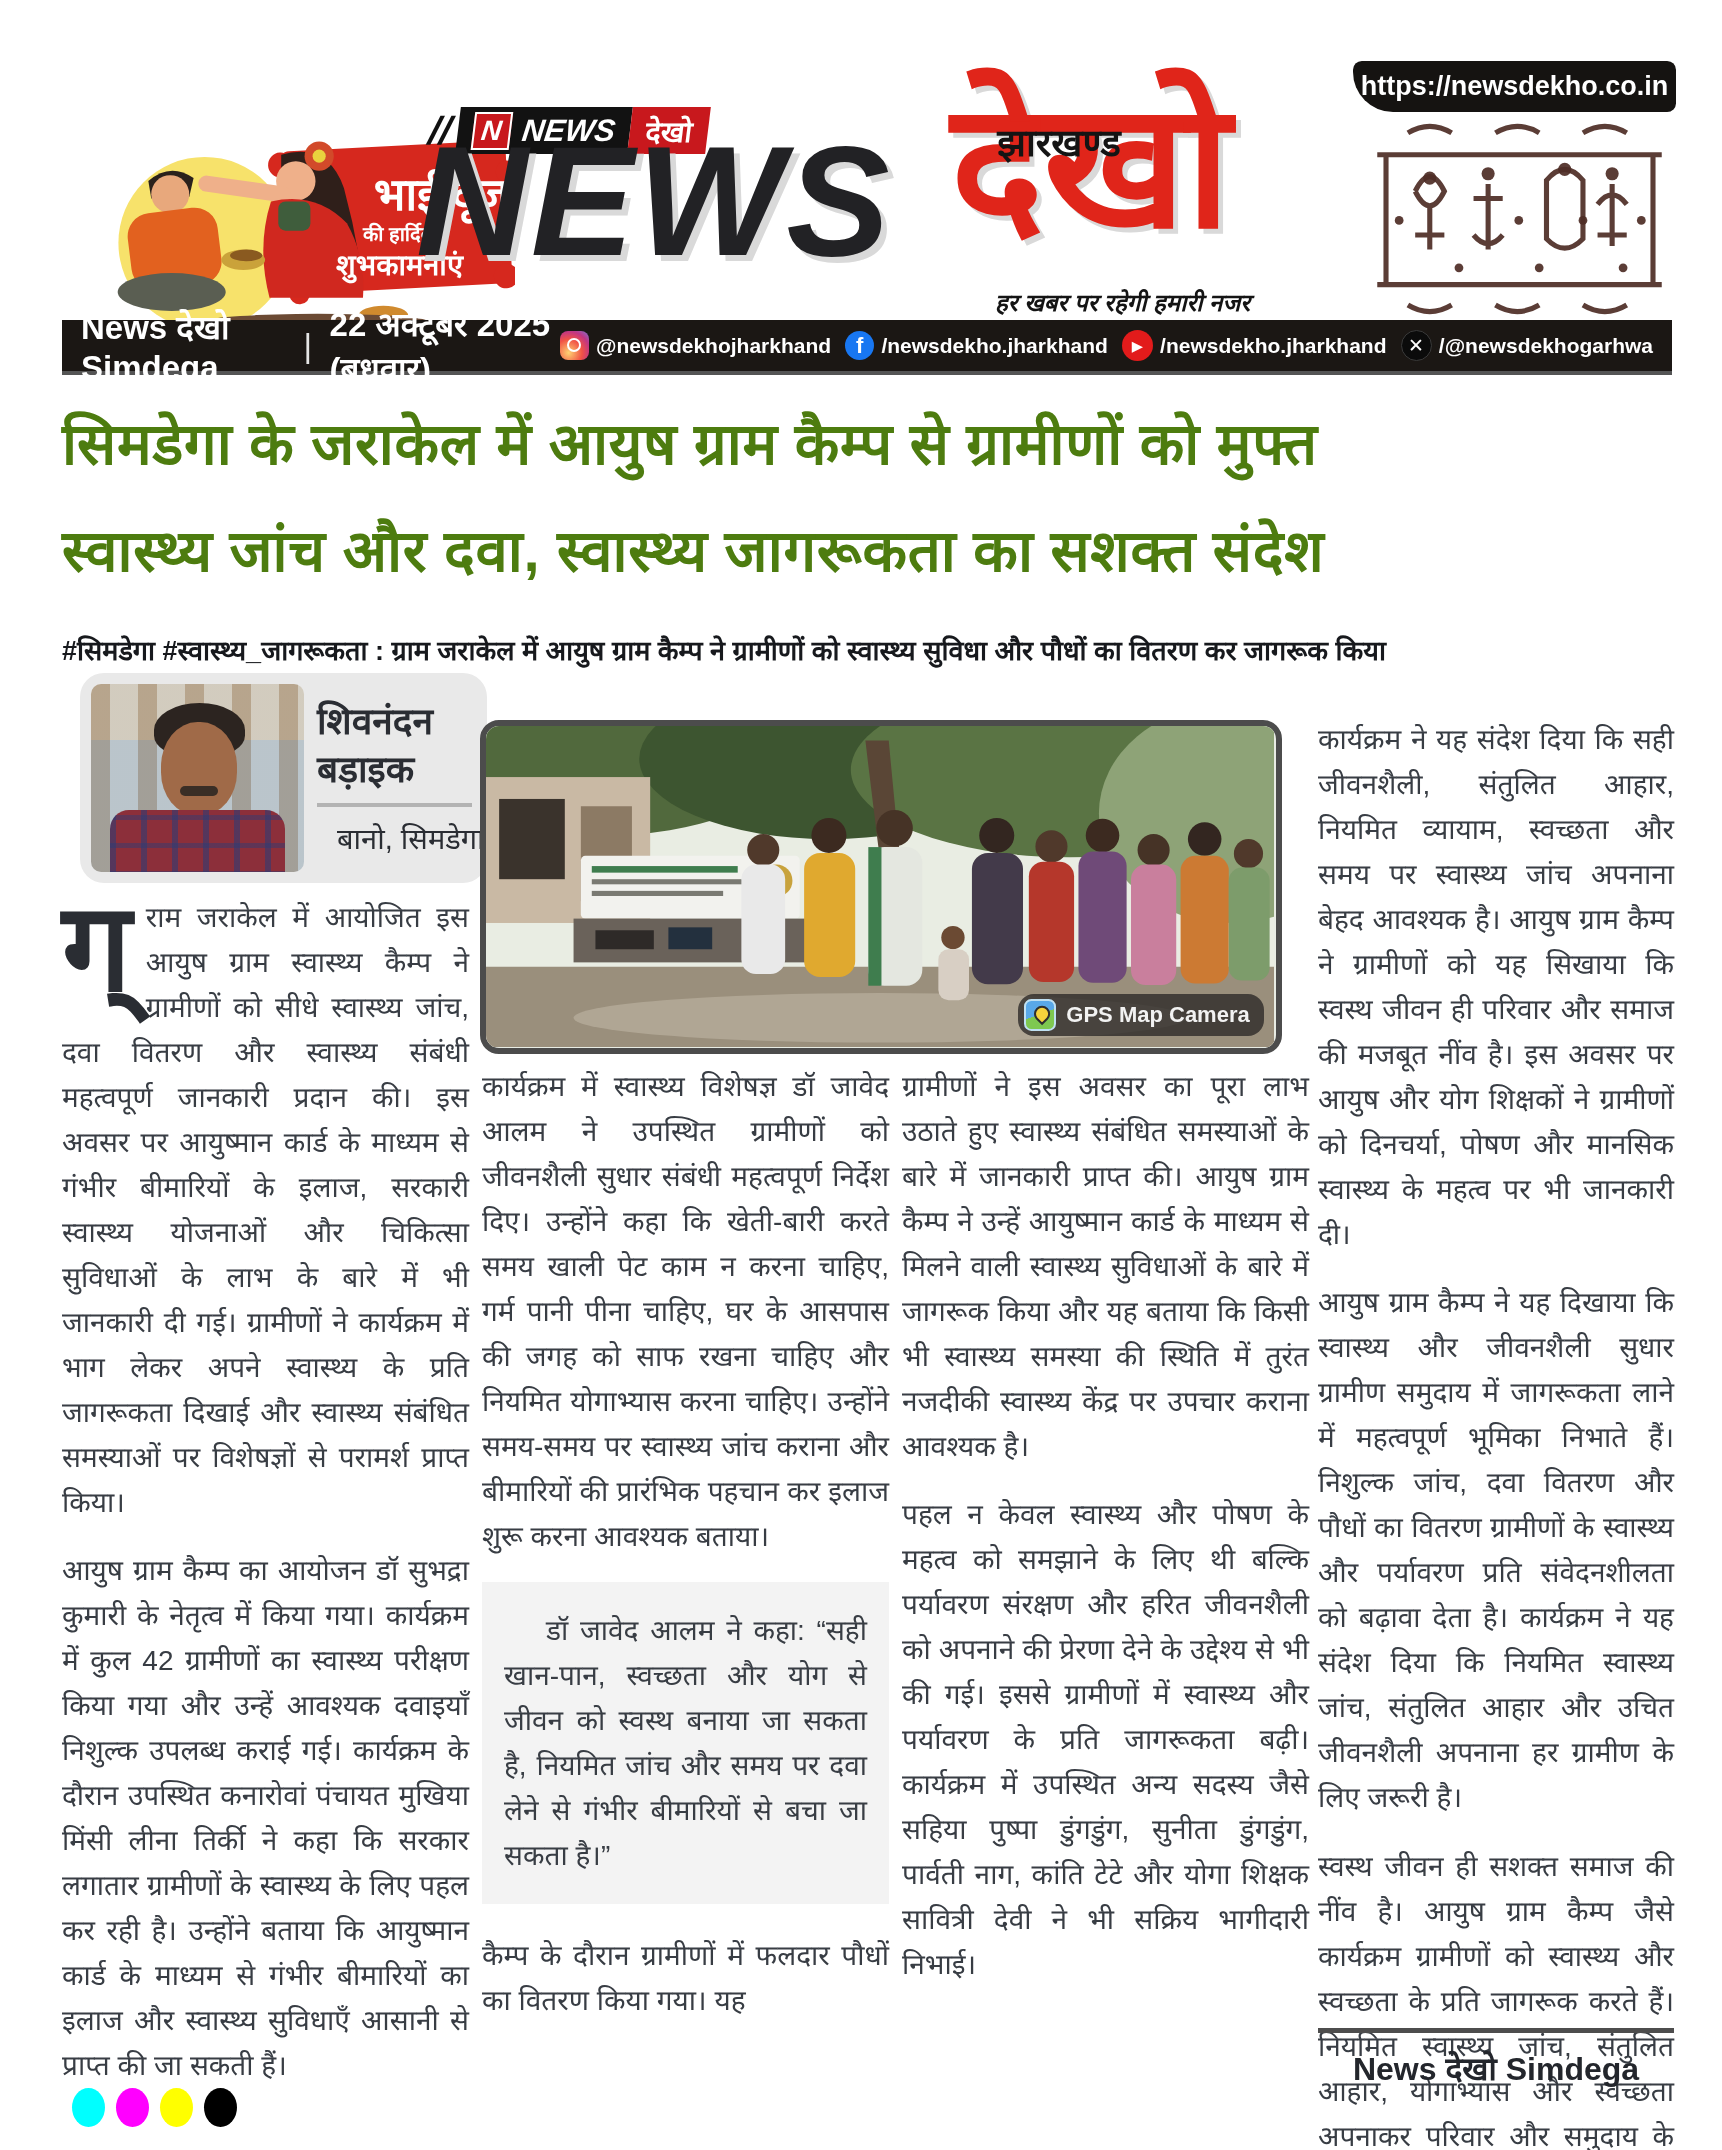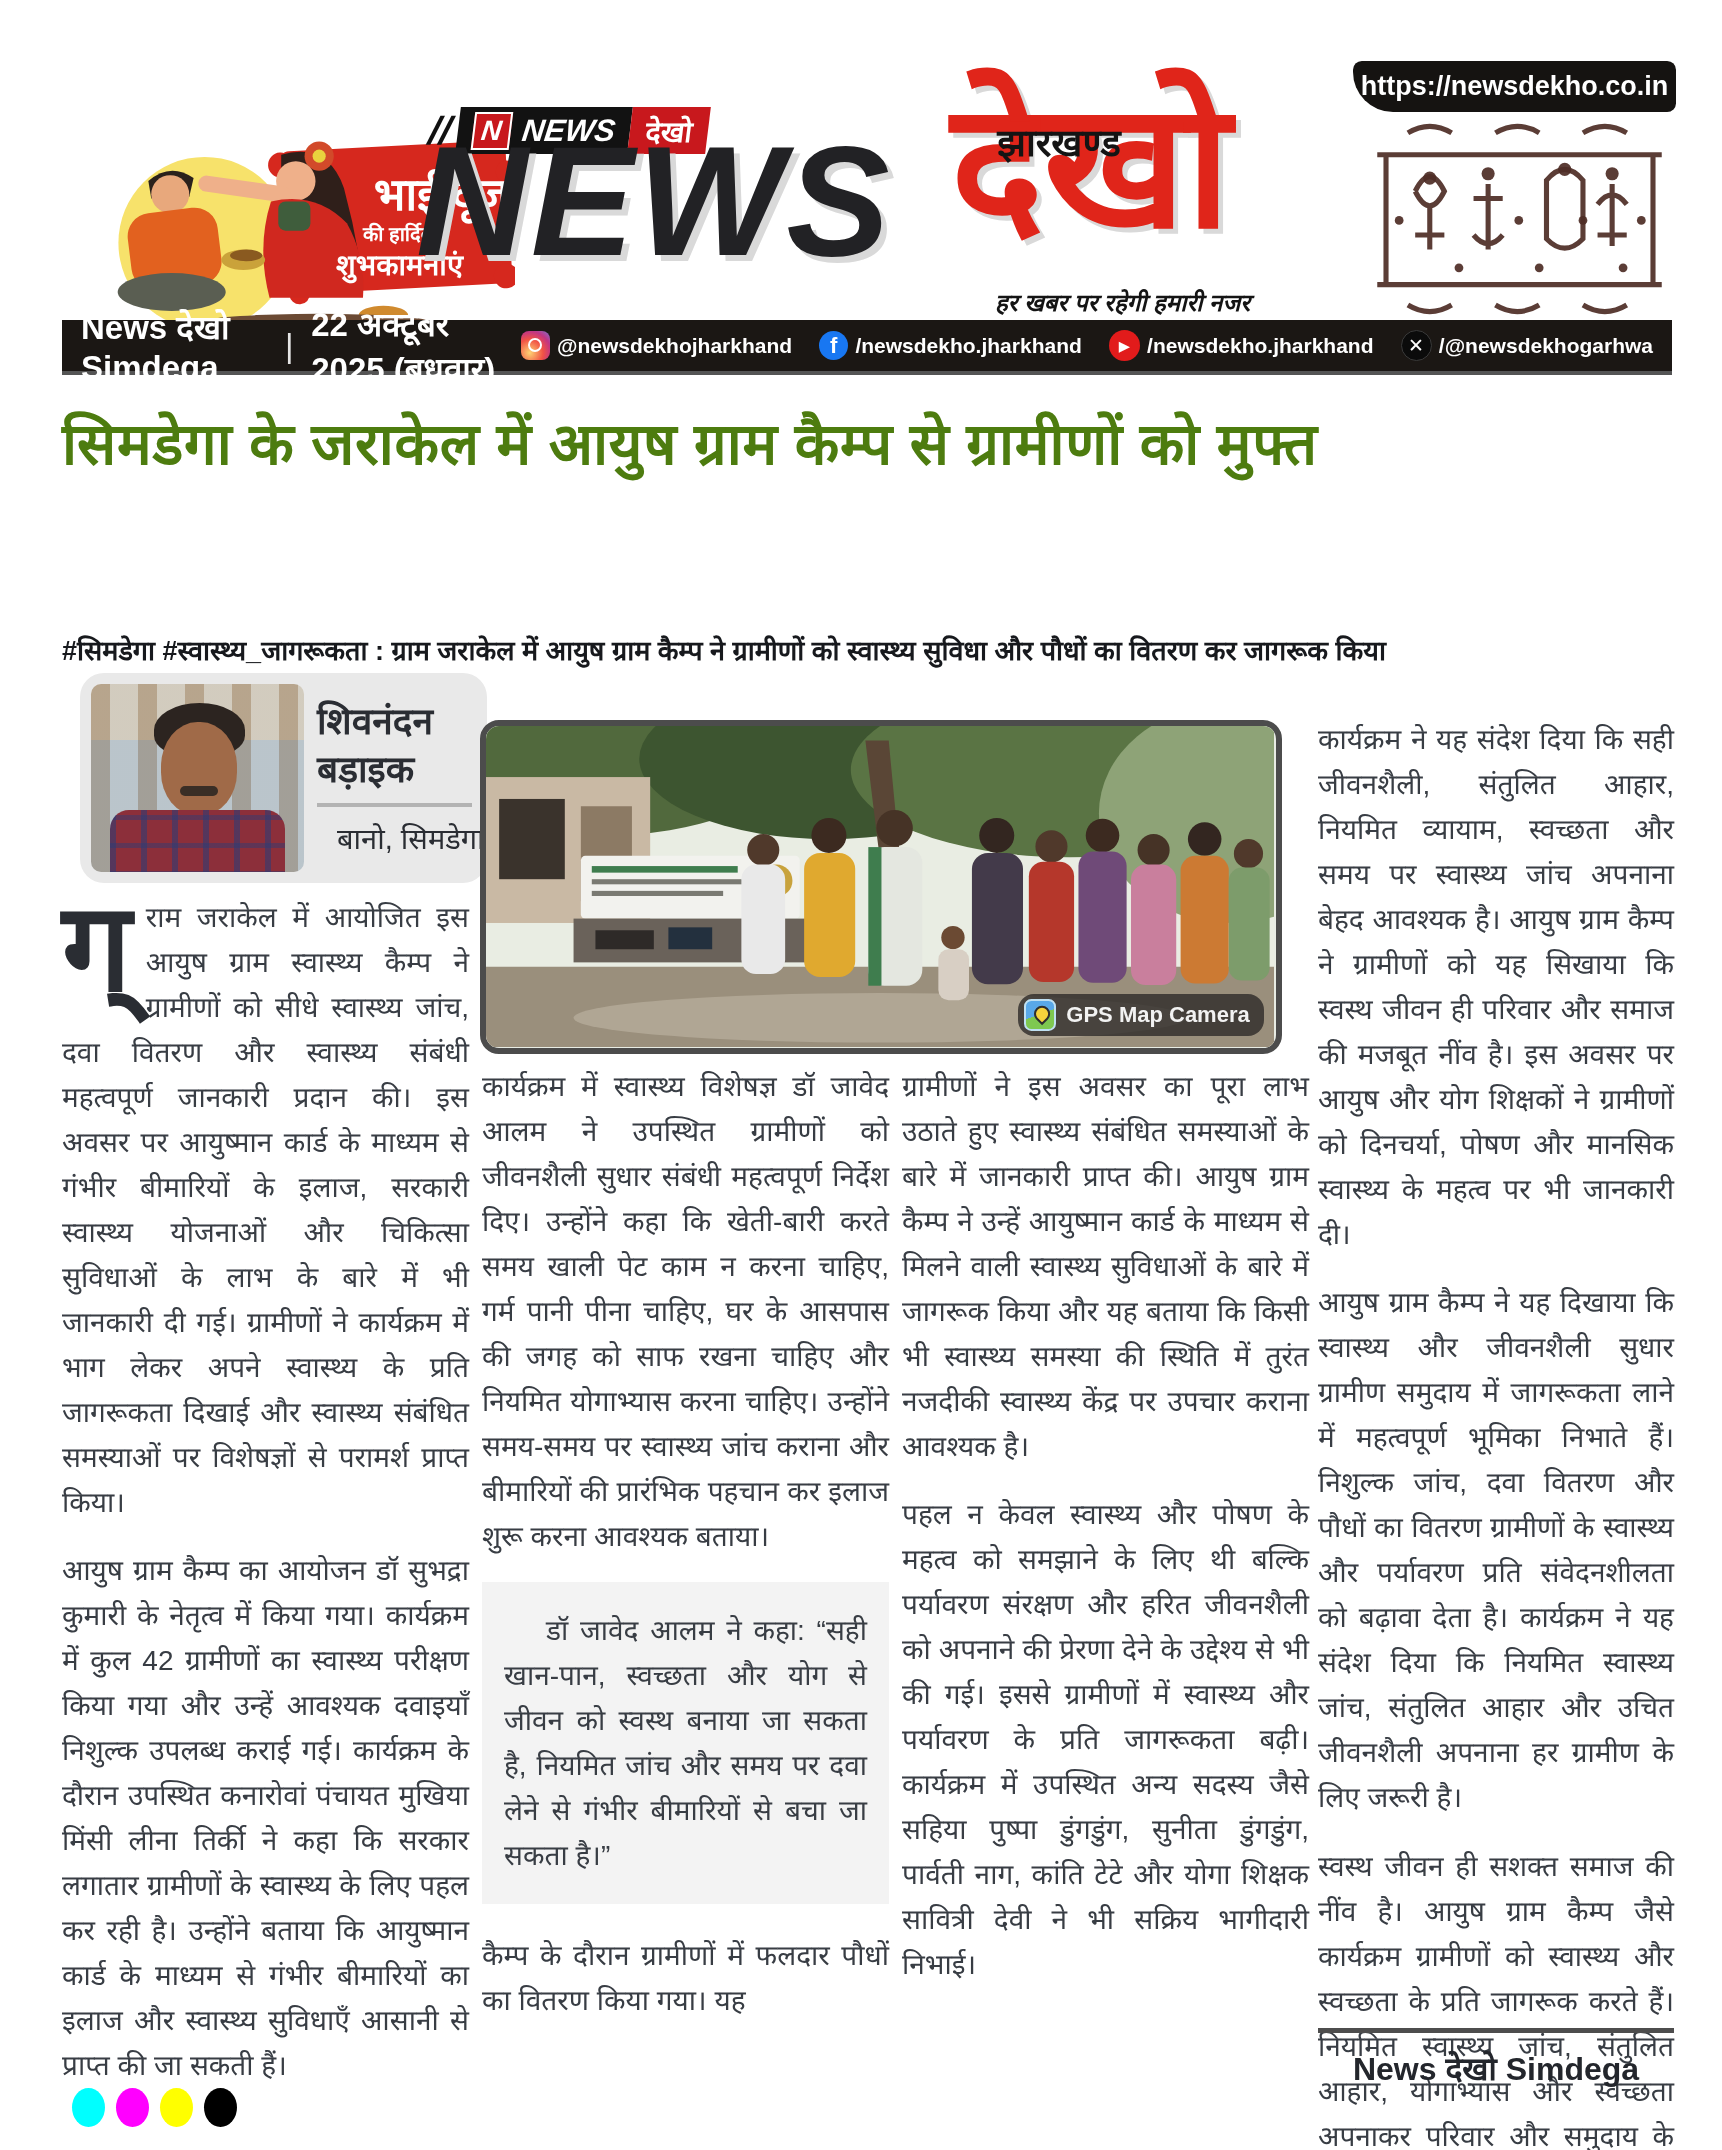--- a/index.html
+++ b/index.html
@@ -36,21 +36,21 @@
     font-size:38px; font-weight:800; color:#141414; }
   .mast-tagline{ position:absolute; left:949px; top:285px; width:347px; text-align:center;
     font-size:24px; font-weight:800; font-style:italic; color:#141414; }
   .tribal-art{ position:absolute; left:1364px; top:111px; width:311px; height:213px; }
   
   .date-bar{ position:absolute; left:62px; top:320px; width:1610px; height:55px; background:#1b1714;
     display:flex; align-items:center; justify-content:space-between; padding:0 19px; box-sizing:border-box;
     border-bottom:4.4px solid #555; }
   .db-left{ display:flex; align-items:center; gap:17.5px; color:#fff; font-weight:bold; font-size:33px; }
   .db-pipe{ font-weight:400; color:#e5e5e5; }
-  .db-right{ display:flex; align-items:center; gap:27px; color:#fff; font-weight:bold; font-size:21px; }
+  .db-right{ display:flex; align-items:center; gap:14px; color:#fff; font-weight:bold; font-size:21px; }
   .soc{ display:flex; align-items:center; gap:7.3px; }
   .icon-ig{ width:29px; height:29px; border-radius:8px; position:relative;
     background:radial-gradient(circle at 30% 75%, #fed373, #f15245 45%, #c13584 72%, #787bd4); }
   .icon-ig::after{ content:""; position:absolute; left:7.3px; top:7.3px; width:10.2px; height:10.2px;
     border:2.9px solid #fff; border-radius:50%; }
   .icon-fb{ width:29px; height:29px; border-radius:50%; background:#1877f2; color:#fff;
     display:flex; align-items:center; justify-content:center; font-size:22px; font-weight:900; }
   .icon-yt{ width:31px; height:31px; border-radius:50%; background:#e21b1b; color:#fff;
     display:flex; align-items:center; justify-content:center; font-size:14.6px; }
   .icon-x{ width:29px; height:29px; border-radius:50%; background:#0b0b0b; color:#fff; border:1.5px solid #3a3a3a;
@@ -215,20 +215,21 @@
       </span>
       <span class="soc">
         <span class="icon-x">✕</span>
         <span>/@newsdekhogarhwa</span>
       </span>
     </div>
   </div>
 
   <div class="headline">
     <span>सिमडेगा के जराकेल में आयुष ग्राम कैम्प से ग्रामीणों को मुफ्त</span><br>
+    <span>स्वास्थ्य जांच और दवा, स्वास्थ्य जागरूकता का सशक्त संदेश</span>
   </div>
 
   <div class="subheadline">#सिमडेगा #स्वास्थ्य_जागरूकता : ग्राम जराकेल में आयुष ग्राम कैम्प ने ग्रामीणों को स्वास्थ्य सुविधा और पौधों का वितरण कर जागरूक किया</div>
 
   <div class="author-card">
     <div class="author-photo">
       <div class="ap-shelf"></div>
       <div class="ap-hair"></div>
       <div class="ap-head"></div>
       <div class="ap-mustache"></div>

